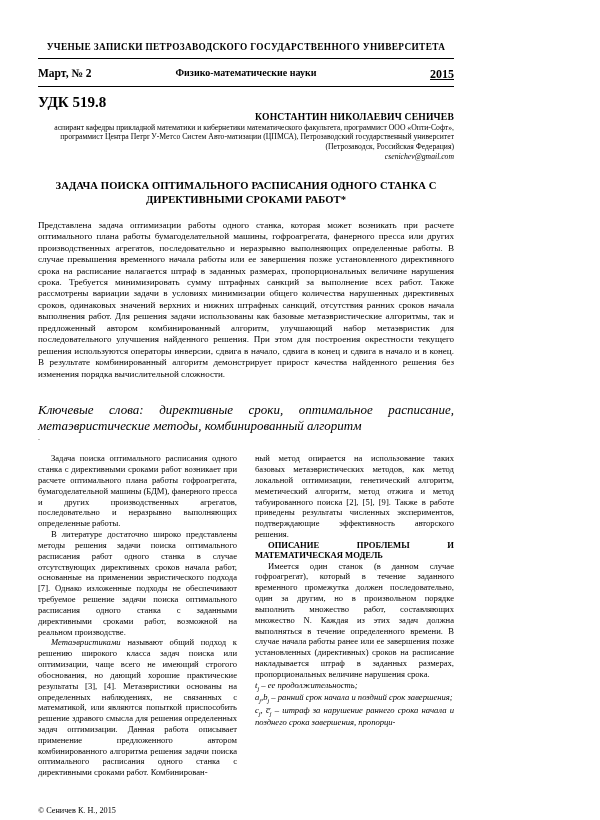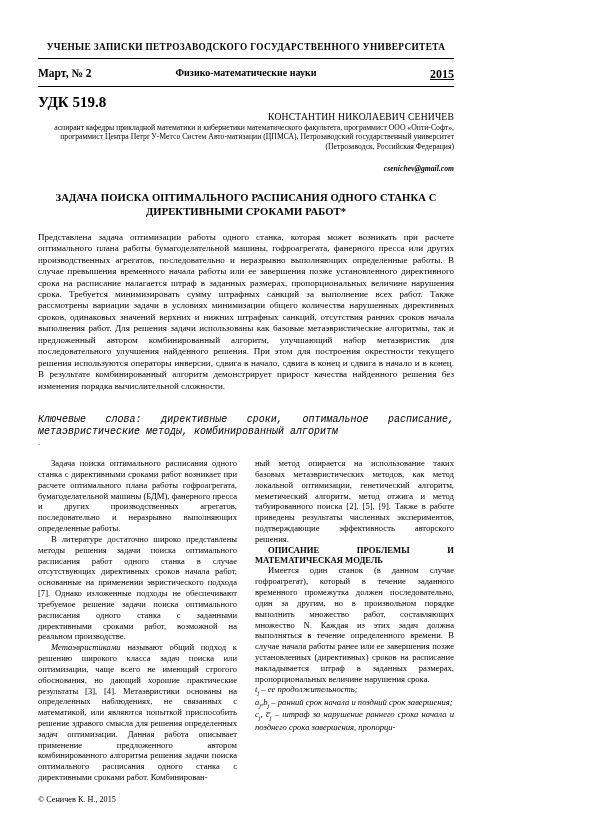--- a/index.html
+++ b/index.html
@@ -66,56 +66,54 @@
     font-size: 15px;
     font-weight: bold;
     margin-bottom: 2px;
   }
   .author-block {
     text-align: right;
     margin-top: -2px;
   }
   .author-name {
     font-size: 9.6px;
-    font-weight: normal;
+    font-weight: bold;
     letter-spacing: 0.2px;
     margin-bottom: 1px;
   }
   .author-affil {
     font-size: 7.7px;
     line-height: 1.22;
     text-align: right;
   }
   .author-email {
     font-size: 7.7px;
     font-style: italic;
-    margin-top: 13px;
-    font-weight: bold;
+    margin-top: 1px;
   }
   .article-title {
     text-align: center;
     font-size: 10.6px;
     font-weight: bold;
     line-height: 1.35;
     margin-top: 18px;
     margin-bottom: 12px;
     letter-spacing: 0.1px;
   }
   .abstract {
     font-size: 9.1px;
     line-height: 1.26;
     text-align: justify;
     margin-bottom: 22px;
   }
   .keywords {
-    font-size: 10px;
+    font-size: 13px;
     font-style: italic;
     text-align: justify;
     line-height: 1.2;
-    font-family: Liberation Mono, monospace;
   }
   .dot-line {
     font-size: 8px;
     height: 10px;
   }
   .columns {
     display: flex;
     gap: 18px;
     margin-top: 10px;
   }
@@ -141,21 +139,21 @@
     text-indent: 0;
     line-height: 1.2;
   }
   .formula {
     font-style: italic;
     font-family: "Liberation Serif", serif;
   }
   .footer {
     position: absolute;
     left: 38px;
-    bottom: 16px;
+    bottom: 5px;
     font-size: 8.2px;
   }
   sub {
     font-size: 0.72em;
     vertical-align: sub;
   }
 </style>
 </head>
 <body>
 

